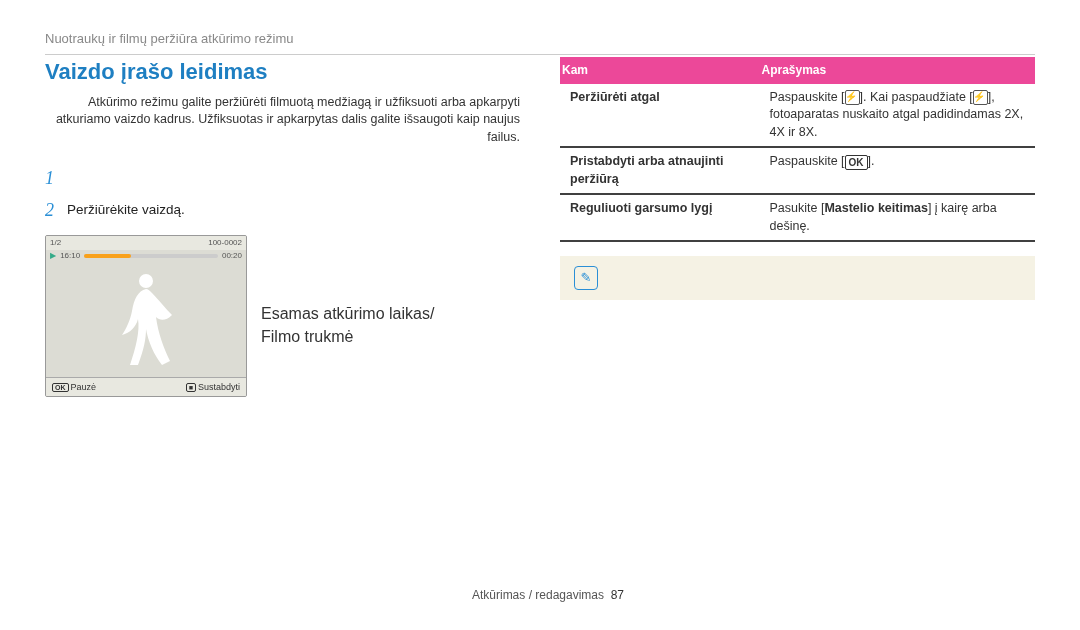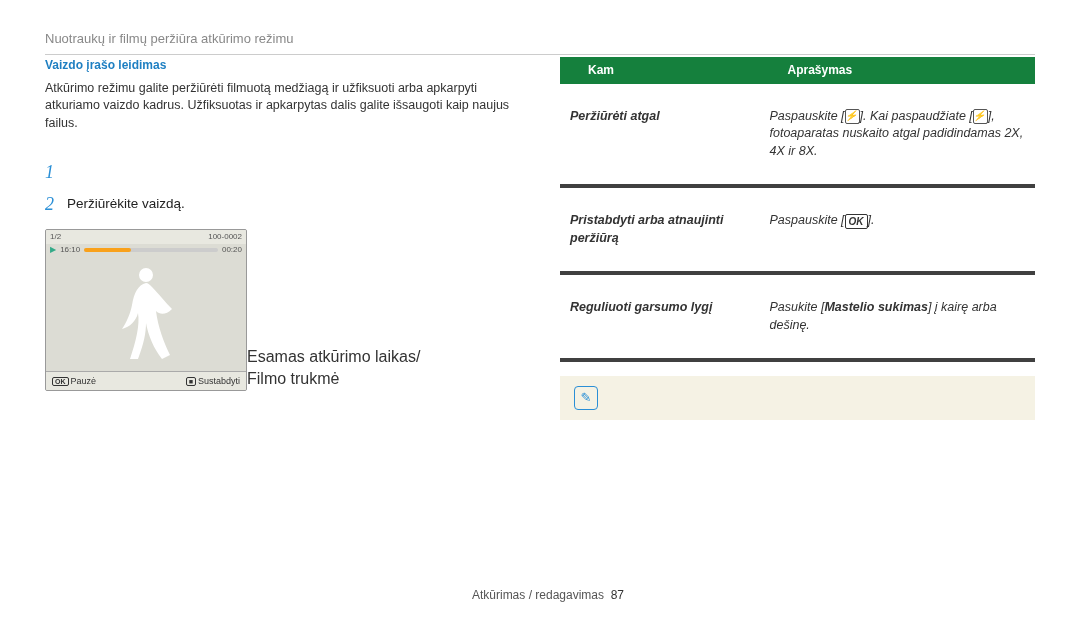--- a/index.html
+++ b/index.html
@@ -28,28 +28,29 @@
     gap: 40px;
   }
   .col-left {
     flex: 1;
   }
   .col-right {
     flex: 1;
   }
   h2 {
     color: #1e7fc2;
-    font-size: 12px;
+    font-size: 22px;
     font-weight: bold;
     margin: 0 0 6px 0;
   }
   .intro {
     font-size: 12.5px;
     color: #333;
-    margin-bottom: 28px;
+    margin-bottom: 20px;
+    text-align: right;
   }
   .step {
     display: flex;
     align-items: flex-start;
     margin-bottom: 6px;
   }
   .step-num {
     color: #2a8fd6;
     font-style: italic;
     font-size: 18px;
@@ -91,21 +92,22 @@
   .tiny-icon.timer::before {
     content: "⏱";
     position: absolute;
     left: 0;
     top: -1px;
     font-size: 10px;
   }
   .screenshot {
     margin-top: 12px;
     display: flex;
-    align-items: flex-end;
+    align-items: center;
+    gap: 14px;
   }
   .screen {
     width: 200px;
     border: 1px solid #999;
     background: #dcdcd4;
     border-radius: 2px;
     overflow: hidden;
   }
   .screen-top {
     height: 14px;
@@ -177,32 +179,31 @@
     color: #333;
     padding-top: 20px;
   }
   
   table {
     border-collapse: collapse;
     width: 100%;
     font-size: 12.5px;
   }
   th {
-    background: #15803d;
+    background: #ec4899;
     color: #fff;
     text-align: left;
-    padding: 5px 28px;
+    padding: 5px 2px;
     font-weight: bold;
     font-size: 12px;
   }
   td {
-    border-bottom: 4px solid #404040;
-    padding: 24px 10px;
+    border-bottom: 2px solid #404040;
+    padding: 5px 10px;
     vertical-align: top;
-    font-style: italic;
   }
   td:first-child {
     font-weight: bold;
     width: 42%;
   }
   .note {
     margin-top: 14px;
     background: #f5f2e4;
     display: flex;
     padding: 10px 14px;
@@ -303,21 +304,21 @@
           </tr>
           <tr>
             <td>Pristabdyti arba atnaujinti peržiūrą</td>
             <td>
               <span>Paspauskite [</span><span class="ok-icon">OK</span><span>].</span>
             </td>
           </tr>
           <tr>
             <td>Reguliuoti garsumo lygį</td>
             <td>
-              <span>Pasukite [</span><b>Mastelio sukimas</b><span>] į kairę arba dešinę.</span>
+              <span>Pasukite [</span><b>Mastelio keitimas</b><span>] į kairę arba dešinę.</span>
             </td>
           </tr>
         </tbody>
       </table>
 
       <div class="note">
         <div class="note-icon">✎</div>
       </div>
     </div>
   </div>

